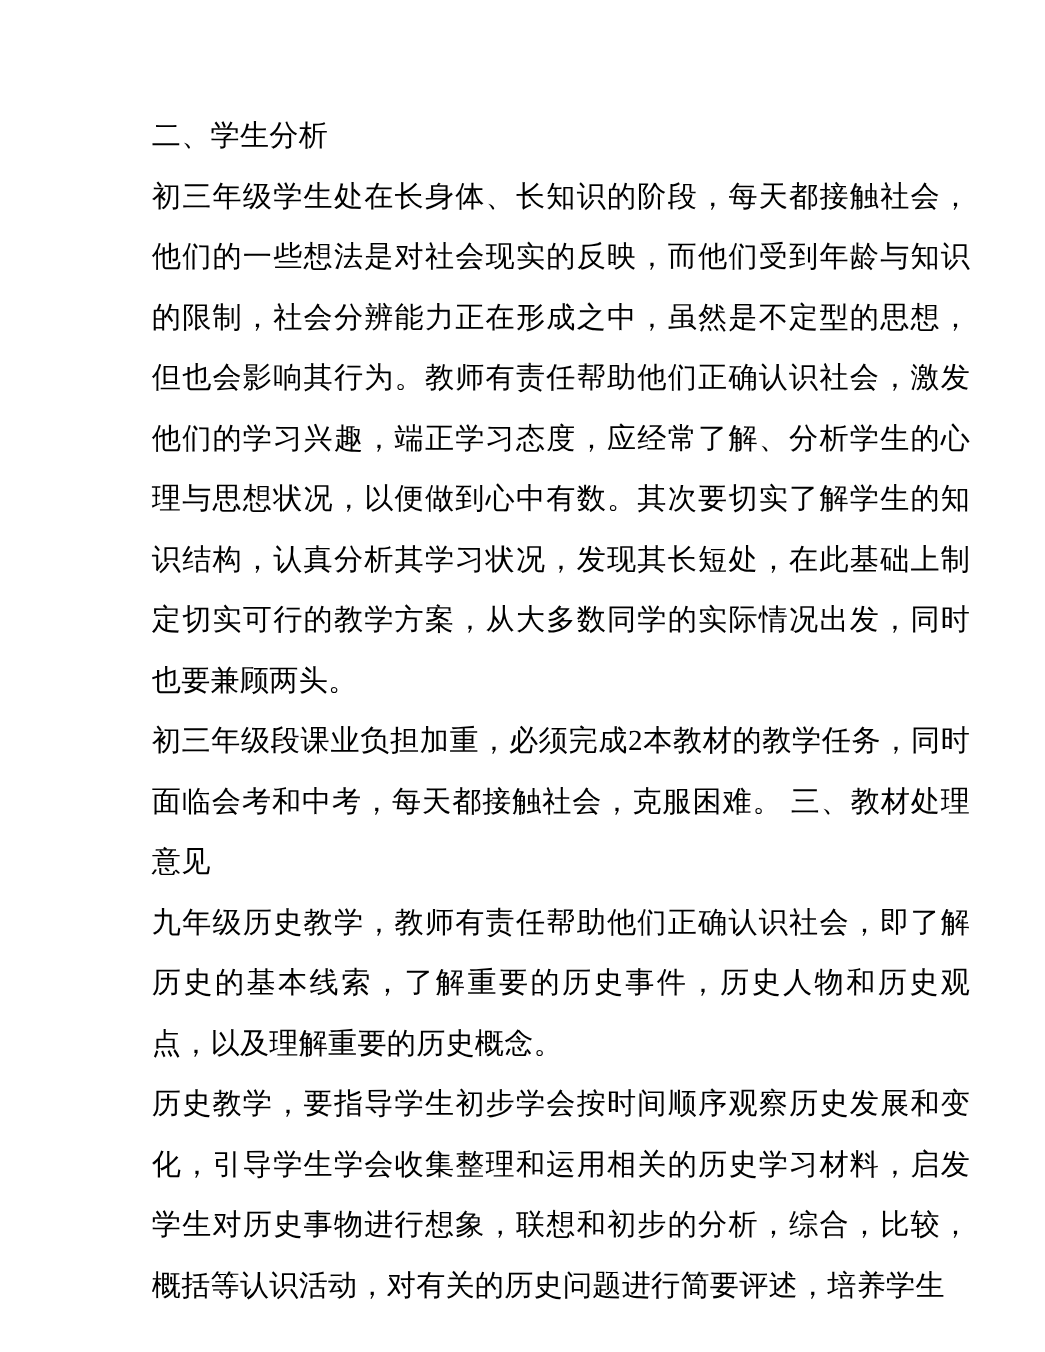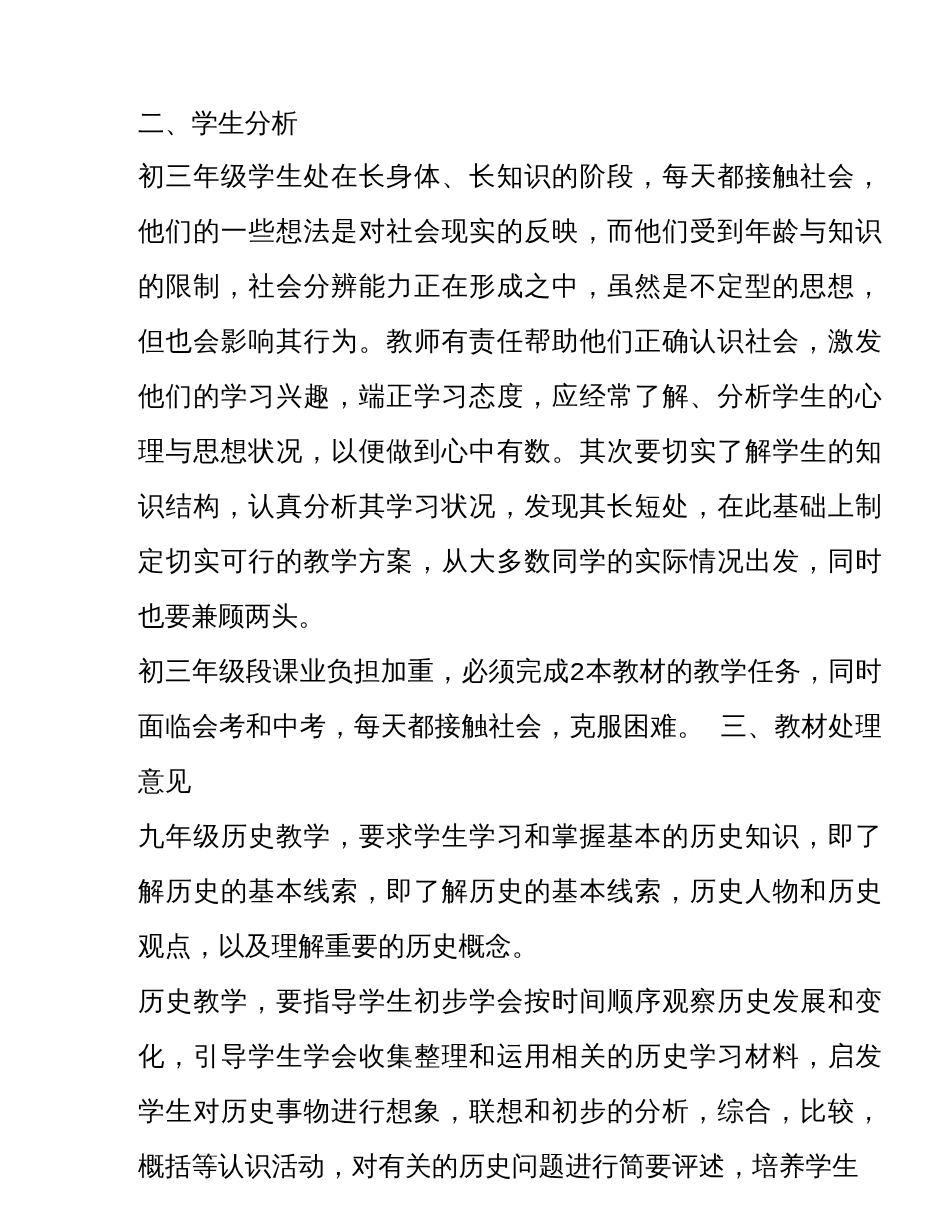--- a/index.html
+++ b/index.html
@@ -30,27 +30,26 @@
     text-align: justify;
     text-justify: inter-ideograph;
   }
   p.para {
     margin: 0;
     text-indent: 0;
     white-space: normal;
   }
   p.para + p.para {
     margin-top: 0;
-    font-family: Liberation Mono, monospace;
   }
 </style>
 </head>
 <body>
 
 <div class="page">
   <div class="doc-body">
     <p class="para">二、学生分析</p>
     <p class="para">初三年级学生处在长身体、长知识的阶段，每天都接触社会，他们的一些想法是对社会现实的反映，而他们受到年龄与知识的限制，社会分辨能力正在形成之中，虽然是不定型的思想，但也会影响其行为。教师有责任帮助他们正确认识社会，激发他们的学习兴趣，端正学习态度，应经常了解、分析学生的心理与思想状况，以便做到心中有数。其次要切实了解学生的知识结构，认真分析其学习状况，发现其长短处，在此基础上制定切实可行的教学方案，从大多数同学的实际情况出发，同时也要兼顾两头。</p>
     <p class="para">初三年级段课业负担加重，必须完成2本教材的教学任务，同时面临会考和中考，每天都接触社会，克服困难。 三、教材处理意见</p>
-    <p class="para">九年级历史教学，要求学生学习和掌握基本的历史知识，即了解历史的基本线索，即了解历史的基本线索，历史人物和历史观点，以及理解重要的历史概念。</p>
+    <p class="para">九年级历史教学，教师有责任帮助他们正确认识社会，即了解历史的基本线索，了解重要的历史事件，历史人物和历史观点，以及理解重要的历史概念。</p>
     <p class="para">历史教学，要指导学生初步学会按时间顺序观察历史发展和变化，引导学生学会收集整理和运用相关的历史学习材料，启发学生对历史事物进行想象，联想和初步的分析，综合，比较，概括等认识活动，对有关的历史问题进行简要评述，培养学生</p>
   </div>
 </div>
 
 </body></html>

